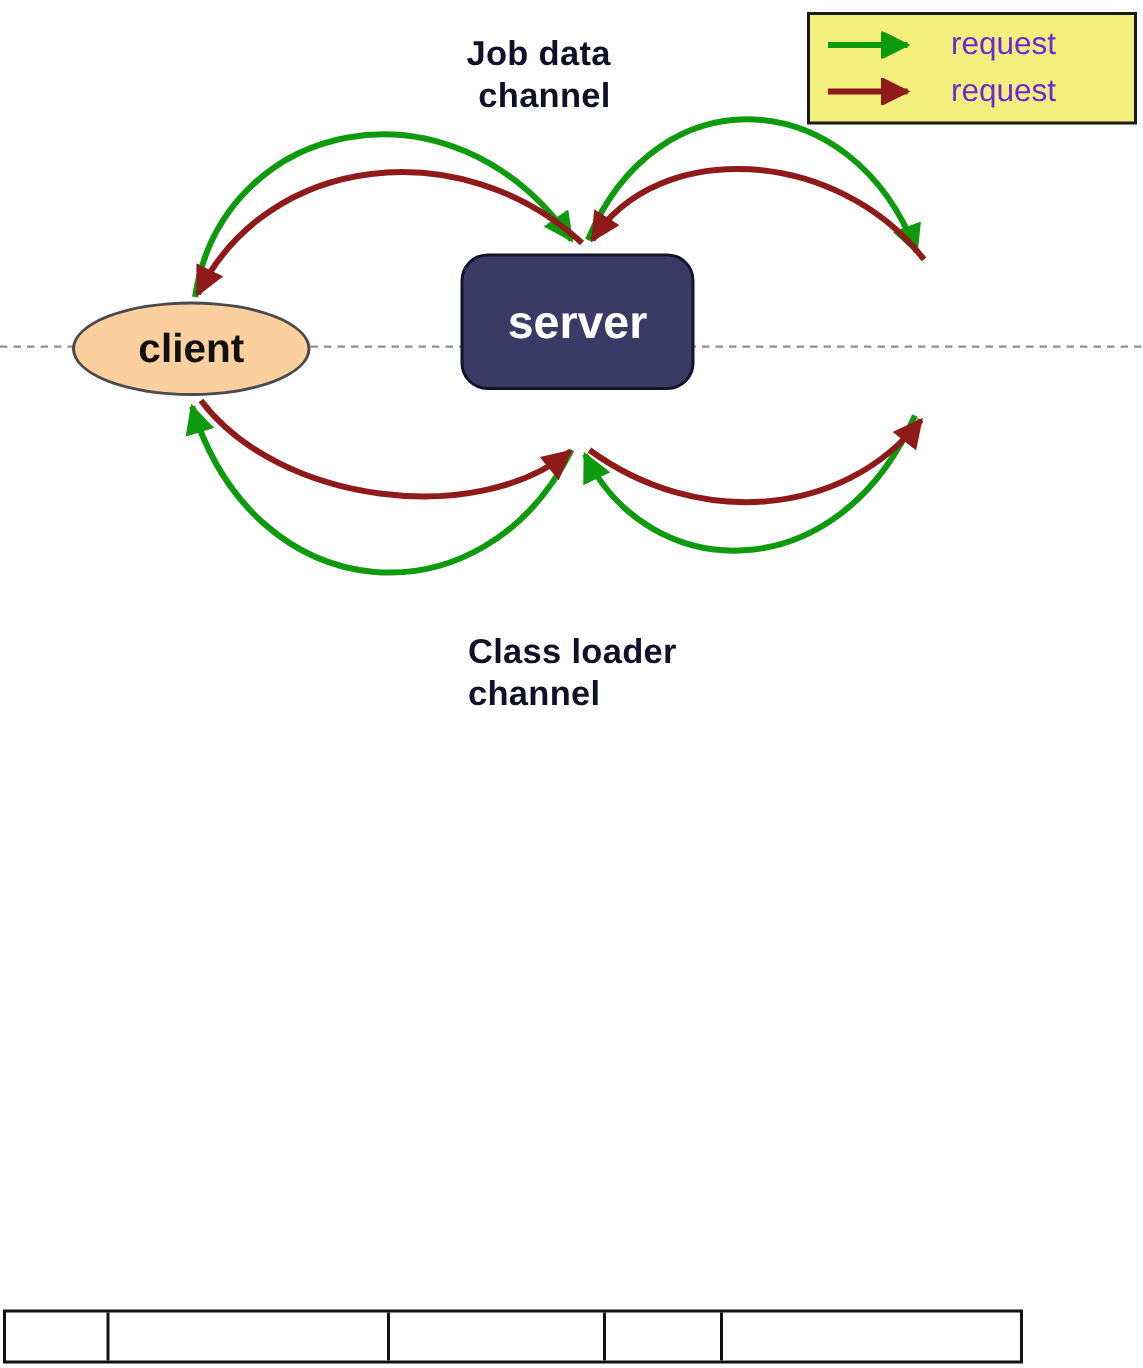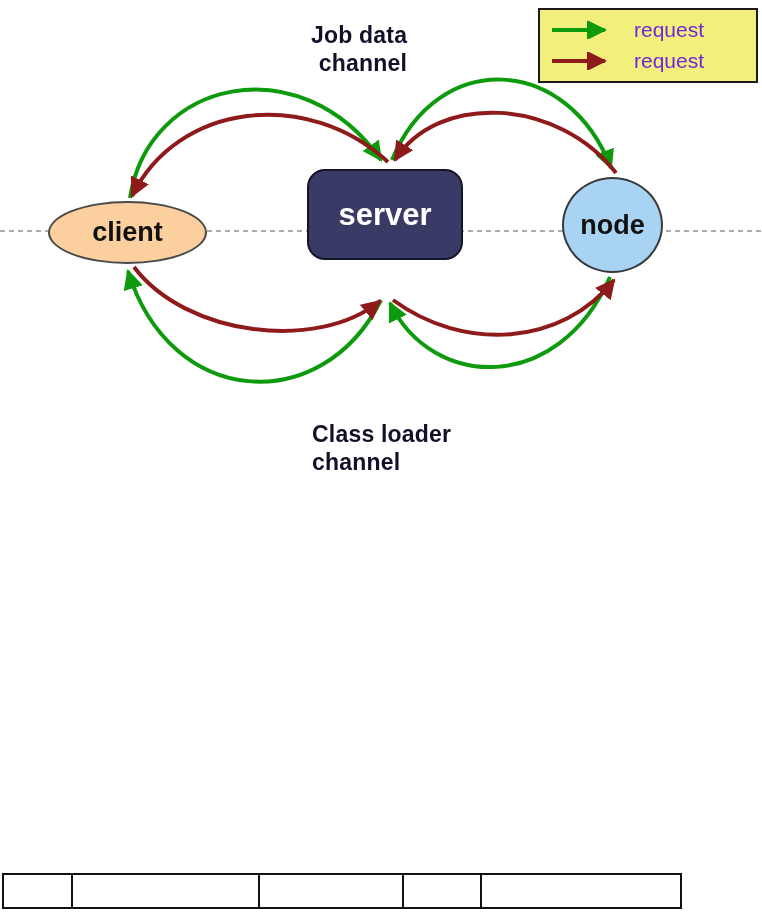--- a/index.html
+++ b/index.html
@@ -127,23 +127,20 @@
       <span class="legend-text">request</span>
     </div>
   </div>
 
   <div class="shape client-shape" style="background-color: rgb(251, 207, 158);">
     <span>client</span>
   </div>
   <div class="shape server-shape" style="background-color: rgb(57, 59, 102);">
     <span>server</span>
   </div>
-  <div class="shape node-shape" style="background-color: rgb(169, 211, 243);">
-    <span>node</span>
-  </div>
 
   <div class="bottom-table">
     <div class="cell c1"></div>
     <div class="cell c2"></div>
     <div class="cell c3"></div>
     <div class="cell c4"></div>
     <div class="cell c5"></div>
   </div>
 
 </div>

